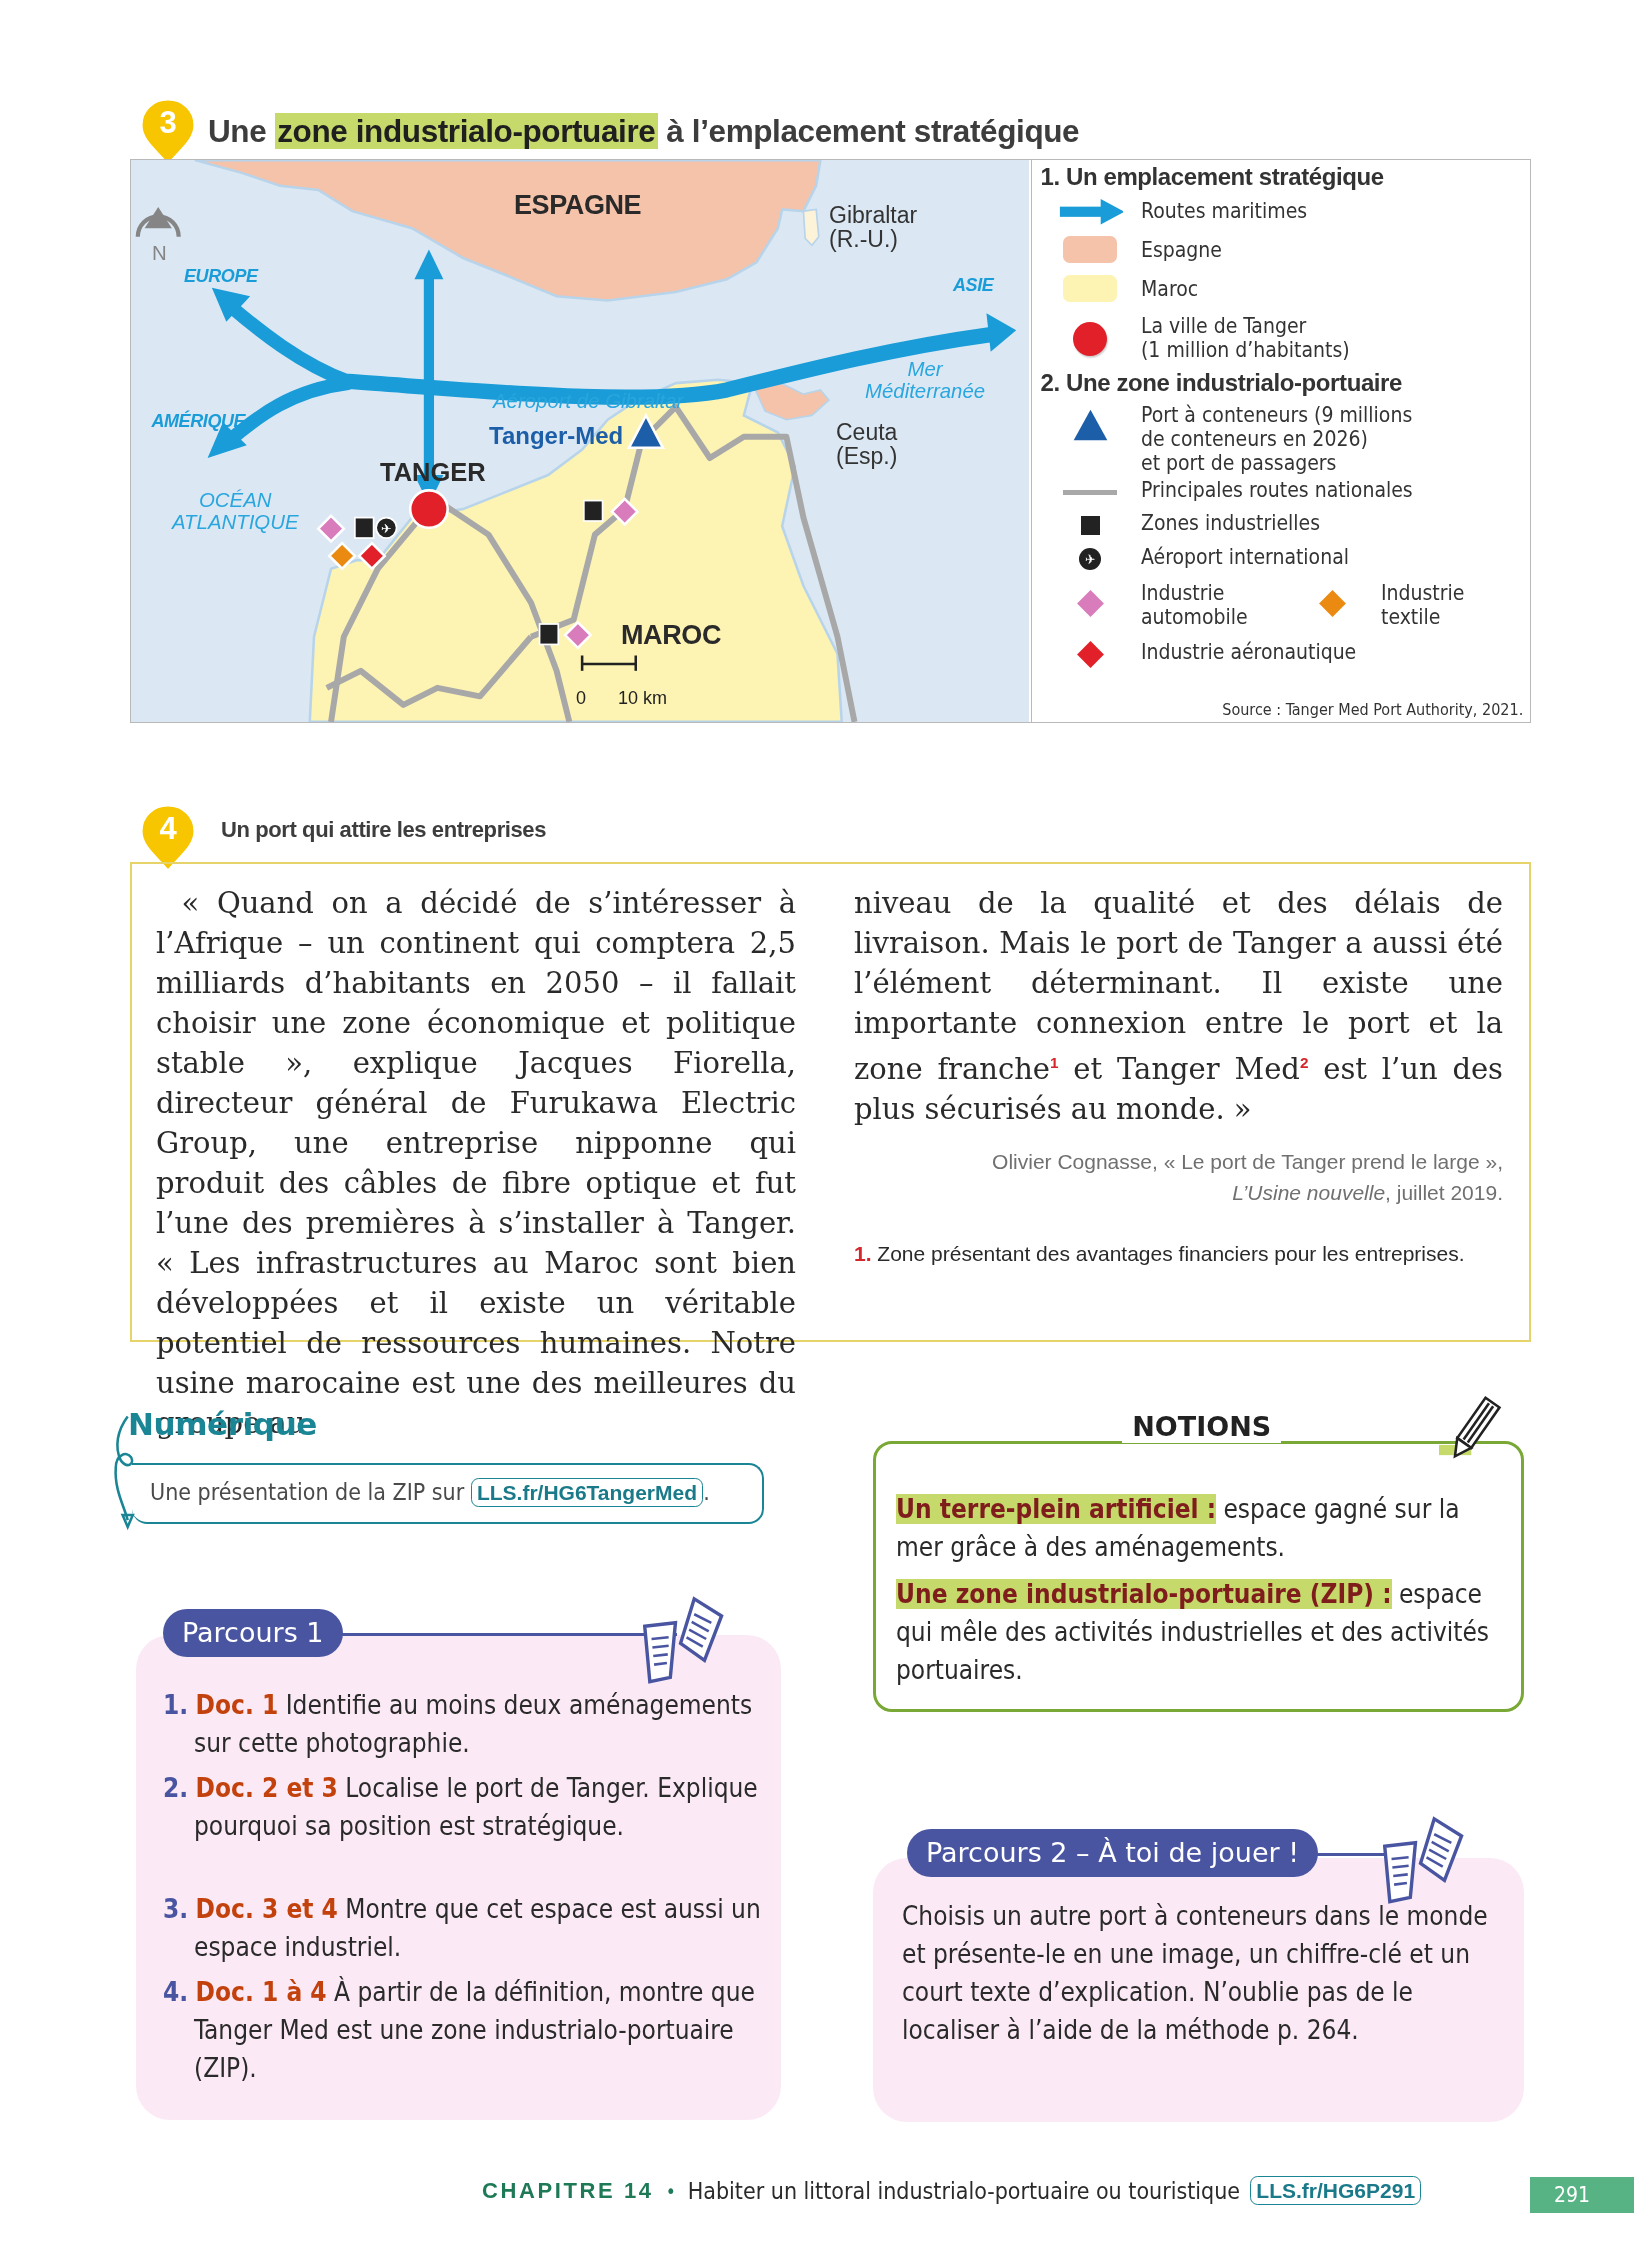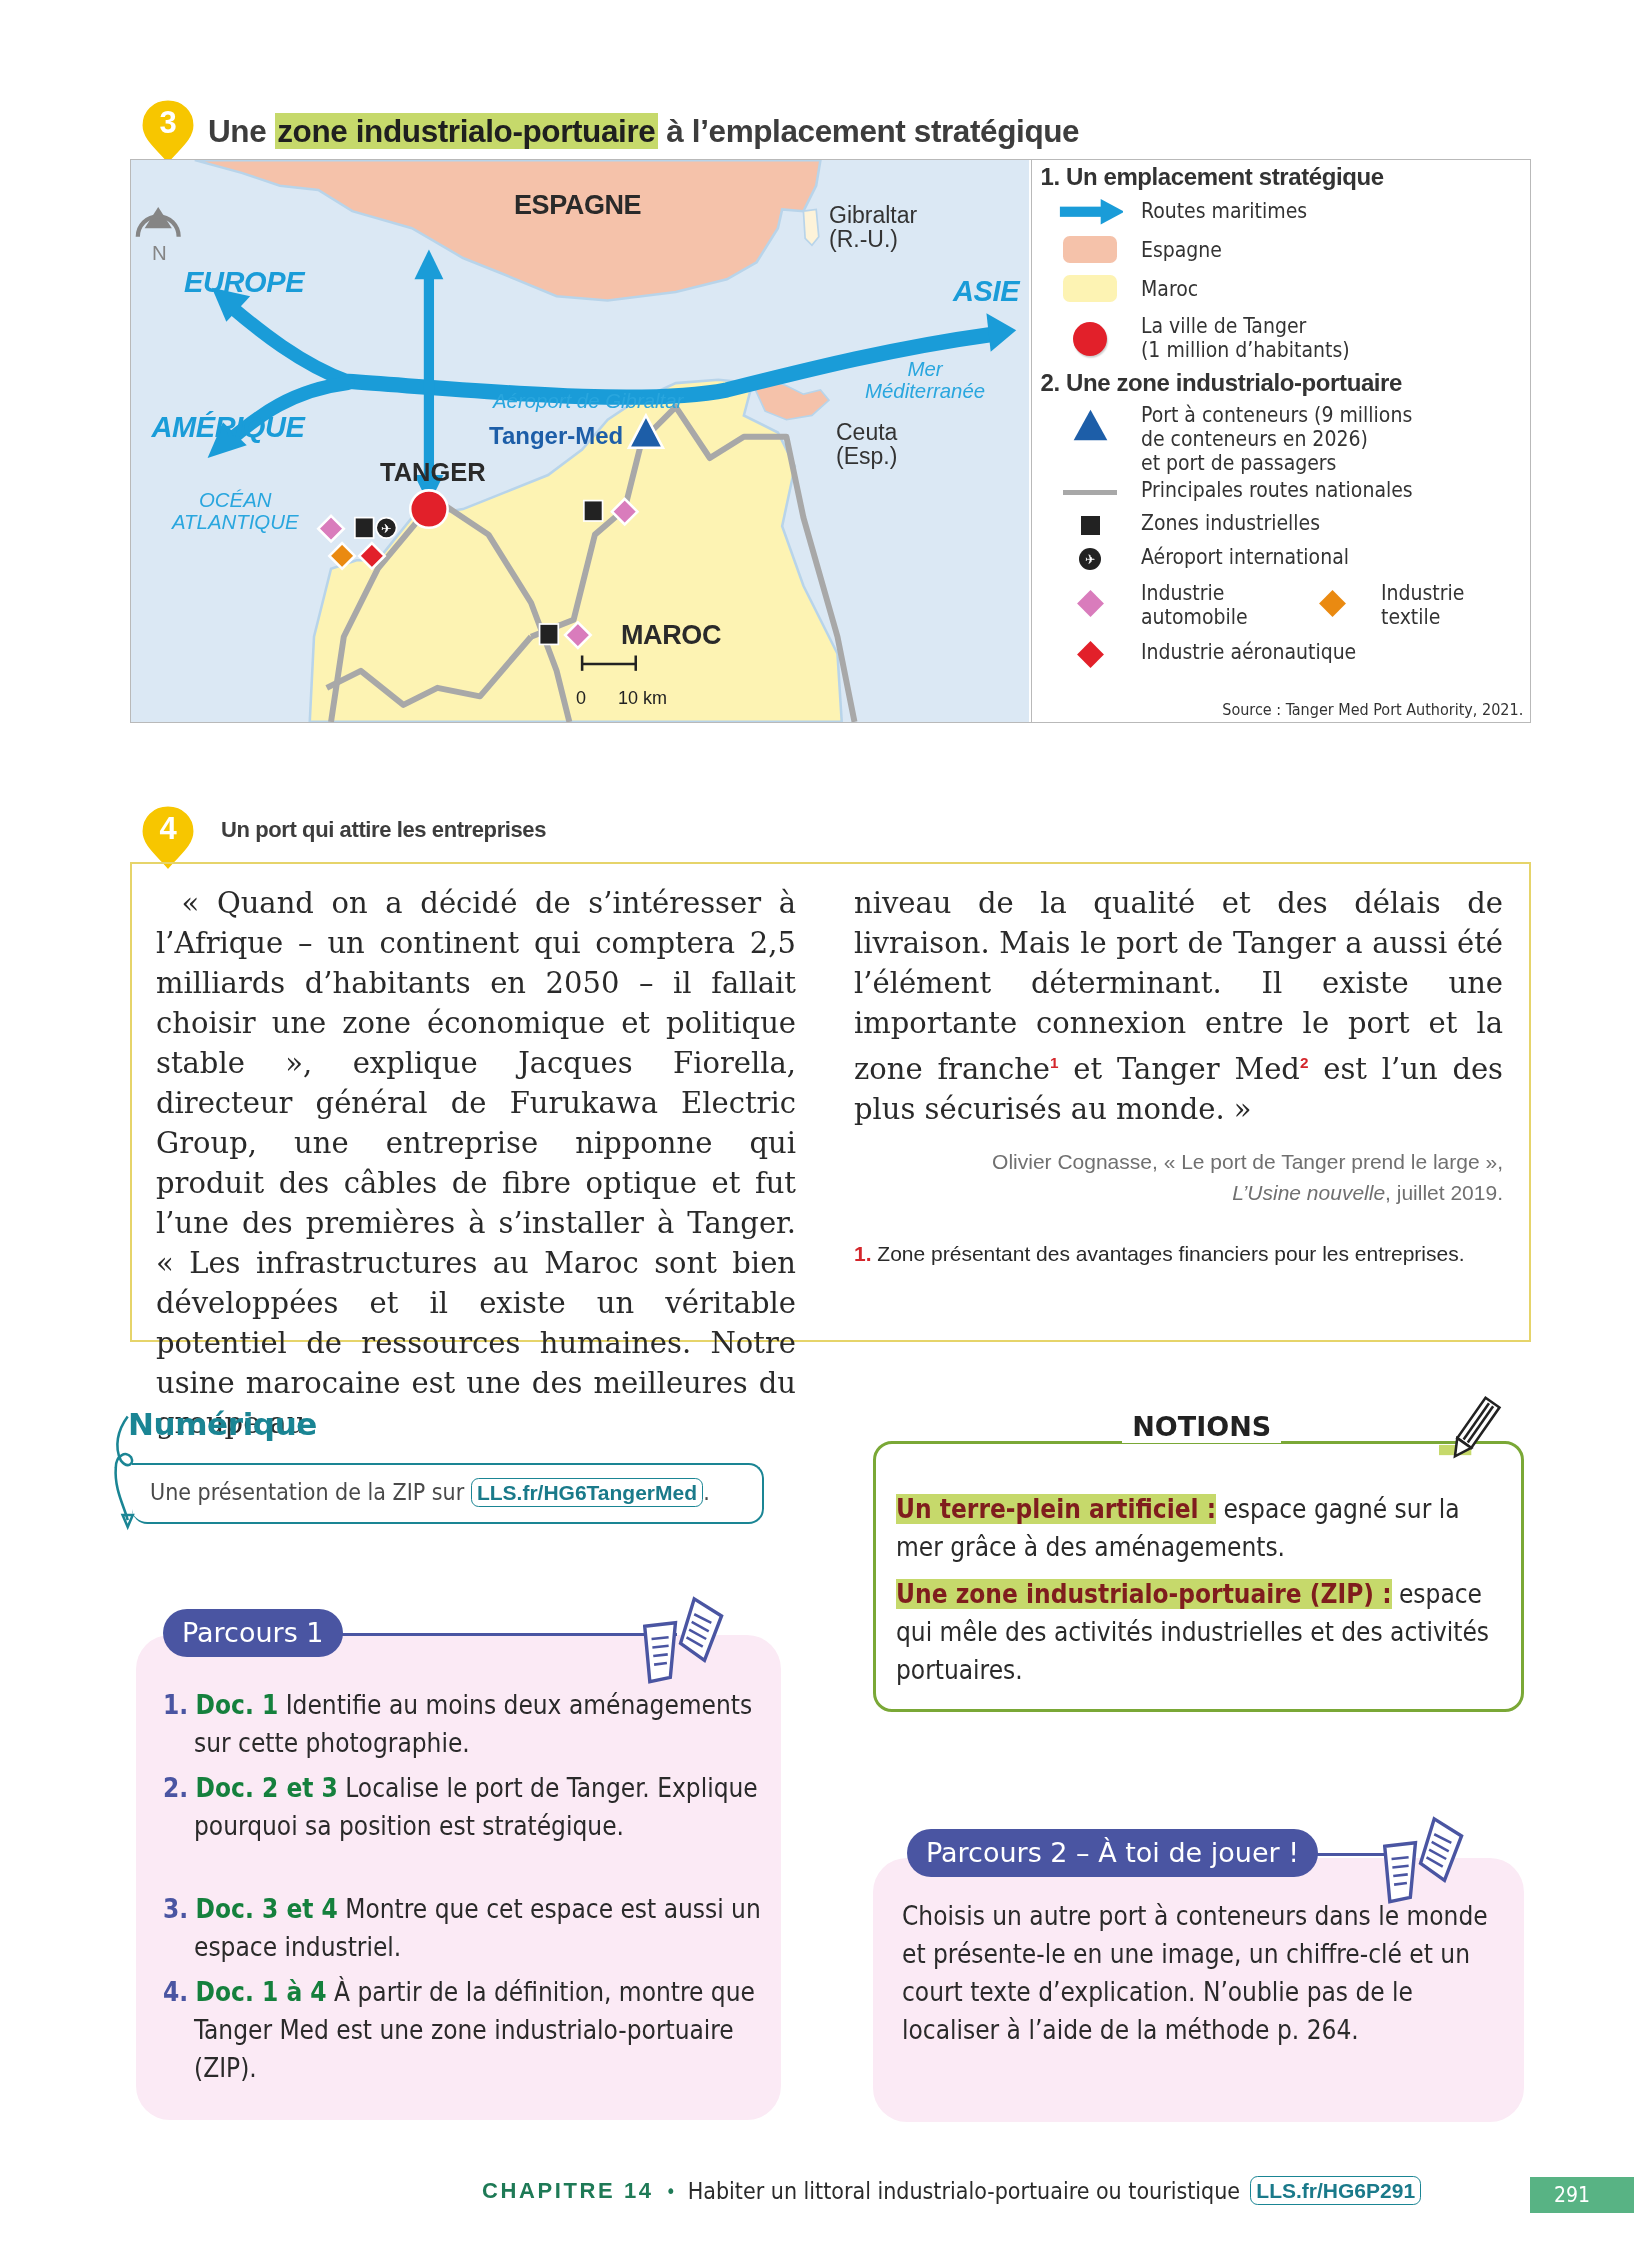--- a/index.html
+++ b/index.html
@@ -13,21 +13,21 @@
   .badge span { position: absolute; left: 0; top: 6.8px; width: 56px; text-align: center; color: #fff; font-family: "Liberation Sans", sans-serif; font-weight: bold; font-size: 31px; }
   .doc-title { position: absolute; font-family: "Liberation Sans", sans-serif; font-weight: bold; font-size: 31.5px; color: #3d3d3d; letter-spacing: -0.4px; }
   .hl { background: #c6d96b; color: #1f1f1f; padding: 0 2.6px; }
 
   
   #map { position: absolute; left: 130px; top: 159px; width: 1401px; height: 564px; border: 1.7px solid #b9b9b9; background: #fff; overflow: hidden; }
   #map-area { position: absolute; left: 0; top: 0; width: 898px; height: 562px; background: #dbe8f4; overflow: hidden; }
   #map-area svg.base { position: absolute; left: 0; top: 0; }
   .mlabel { position: absolute; white-space: nowrap; font-family: "Liberation Sans", sans-serif; }
   .ml-country { font-weight: bold; font-size: 27px; color: #2a2a2a; letter-spacing: -0.4px; }
-  .ml-cont { font-weight: bold; font-style: italic; font-size: 29px; color: #1a9cd8; letter-spacing: -0.4px; }
+  .ml-cont { font-weight: bold; font-style: italic; font-size: 18px; color: #1a9cd8; letter-spacing: -0.4px; }
   .ml-sea { font-style: italic; font-size: 20.4px; color: #29a6de; text-align: center; line-height: 22px; }
   .ml-place { font-size: 23px; color: #333; line-height: 24px; }
   .ml-city { font-weight: bold; font-size: 25.5px; color: #2a2a2a; }
   .ml-port { font-weight: bold; font-size: 24px; color: #1d5ea8; }
 
   #legend { position: absolute; left: 900px; top: 0; width: 499px; height: 562px; padding: 5.1px 0 0 10.2px; border-left: 1.7px solid #b9b9b9; }
   .lg-head { font-family: "Liberation Sans", sans-serif; font-weight: bold; font-size: 24px; color: #333; letter-spacing: -0.4px; }
   .lg-row { position: absolute; left: 0; width: 499px; }
   .lg-sym { position: absolute; left: 25.5px; width: 65px; display: flex; align-items: center; justify-content: center; }
   .lg-txt { position: absolute; left: 109px; font-size: 21px; color: #333; line-height: 24px; white-space: nowrap; }
@@ -57,21 +57,21 @@
   #notions-title .bar { position: absolute; left: 5.1px; right: 5.1px; top: 19px; height: 22px; background: #d4e27c; border-radius: 10.2px; z-index: -1; }
   .notion { position: absolute; left: 896px; width: 613px; font-size: 26px; line-height: 38px; color: #2a2a2a; }
   .notion b { background: #c6d96b; color: #7f1d1d; }
 
   
   .panel { position: absolute; background: #fbeaf5; border-radius: 34px; }
   .pill { position: absolute; background: #4a55a2; color: #fff; border-radius: 25.5px; font-family: "DejaVu Sans", sans-serif; font-size: 27px; line-height: 48px; padding: 0 19px; white-space: nowrap; }
   .pill-line { position: absolute; height: 2.6px; background: #4a55a2; }
   .q-item { position: absolute; left: 163px; width: 613px; font-size: 26px; line-height: 38px; color: #2a2a2a; padding-left: 31px; text-indent: -31px; }
   .q-num { color: #4a55a2; font-weight: bold; }
-  .q-doc { color: #15803d; font-weight: bold; }
+  .q-doc { color: #c2410c; font-weight: bold; }
   #p2-text { position: absolute; left: 902px; top: 1897px; width: 613px; font-size: 26px; line-height: 38px; color: #2a2a2a; }
 
   
   #footer { position: absolute; left: 482px; top: 2171px; height: 39px; display: flex; align-items: center; white-space: nowrap; }
   #foot-chap { font-family: "Liberation Sans", sans-serif; font-weight: bold; font-size: 22px; color: #1e7a56; letter-spacing: 2.6px; }
   #foot-dot { font-size: 19px; color: #1e7a56; margin: 0 12px; }
   #foot-title { font-size: 23px; color: #2a2a2a; }
   #foot-link { margin-left: 10.2px; }
   #page-num { position: absolute; left: 1530px; top: 2177px; width: 105px; height: 36px; background: #58b384; color: #fff; font-size: 21px; line-height: 36px; padding-left: 24px; }
 </style>

